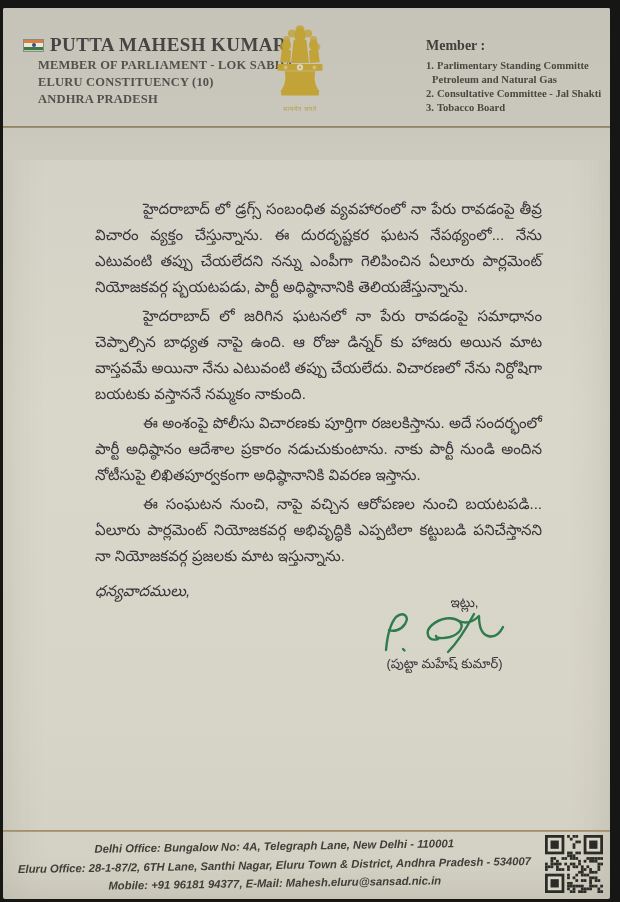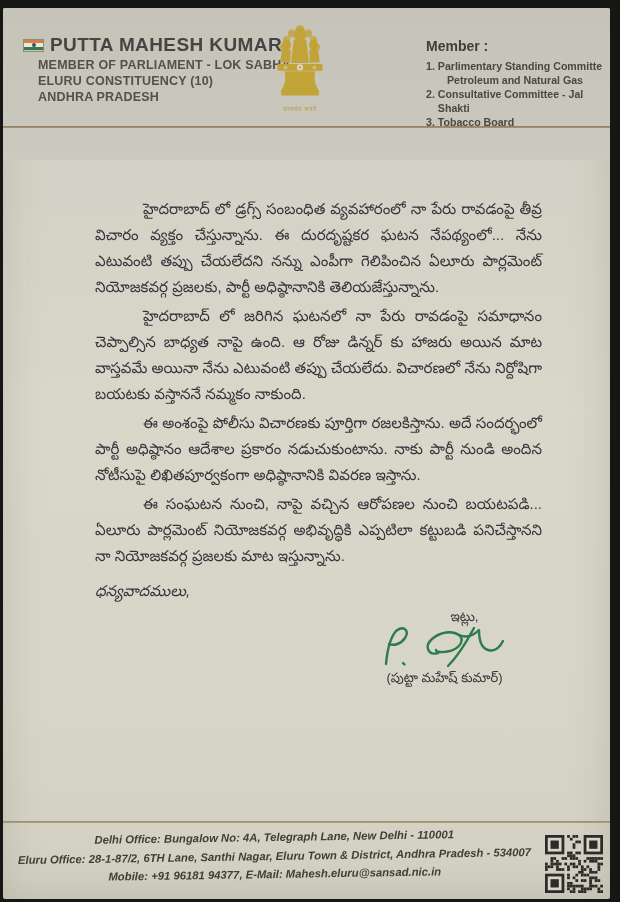--- a/index.html
+++ b/index.html
@@ -16,20 +16,21 @@
     width:607px; height:891px;
     background:linear-gradient(180deg,#ccc9bf 0%, #d3d1c5 12%, #d9d7ca 45%, #d7d5c7 80%, #d2d0c2 100%);
     box-shadow:inset 0 0 40px rgba(90,85,70,.18);
     border-radius:2px;
   }
   
   .letterhead {
     position:absolute; left:0; top:0; width:100%; height:152px;
     background:linear-gradient(180deg,#c6c3b9 0%, #c9c6bc 70%, #ccc9bf 100%);
     border-radius:2px 2px 0 0;
+    font-family:Liberation Serif, serif;
   }
   .rule-top {
     position:absolute; left:0; top:118px; width:100%; height:2px;
     background:linear-gradient(180deg,#8e7f63,#a4947a);
   }
   .id-block { position:absolute; left:20px; top:26px; color:#474745; }
   .name-row { display:flex; align-items:center; gap:6px; }
   .name-row h1 {
     font-size:19px; font-weight:bold; letter-spacing:.4px; color:#454543;
   }
@@ -39,41 +40,41 @@
   .flag .s3{position:absolute;left:0;top:66%;width:100%;height:34%;background:#3c7a43;}
   .flag .chakra{position:absolute;left:50%;top:50%;width:4px;height:4px;margin:-2px 0 0 -2px;border-radius:50%;background:#3a4d7e;}
   .sub { font-size:12.5px; font-weight:bold; color:#52514c; margin:2px 0 0 15px; letter-spacing:.2px; }
   .emblem { position:absolute; left:261px; top:12px; width:72px; text-align:center; }
   .emblem svg { display:block; margin:0 auto; }
   .emblem-caption { font-size:6px; color:#b49c3f; margin-top:-3px; letter-spacing:.5px; opacity:.9; }
   .member-block { position:absolute; left:423px; top:30px; width:180px; color:#49493f; }
   .member-heading { font-size:14px; font-weight:bold; margin-bottom:5px; color:#3f3f3a; }
   .m-item { font-size:10.6px; font-weight:bold; line-height:14px; display:flex; gap:3px; }
   .m-num { flex:0 0 auto; }
-  .m-cont { margin-left:21px;text-align:center; }
+  .m-cont { margin-left:6px;text-align:center; }
   
   .body-text {
     position:absolute; left:92px; right:68px; top:168px;
     color:#34343a; font-size:15px; line-height:26px;
   }
   .greeting { line-height:24px; }
   .para {
     margin-top:3px; text-indent:48px; text-align:justify;
   }
   .para.first { margin-top:20px; }
   .closing { margin-top:9px;font-style:italic; }
   .signoff-block {
-    position:absolute; right:68px; top:600px; width:195px;
+    position:absolute; right:68px; top:586px; width:195px;
     text-align:center; color:#34343a;
   }
   .itlu { font-size:13.5px; line-height:18px; padding-left:40px; }
   .signature-svg { display:block; margin:0 auto; }
   .signatory { font-size:13px; margin-top:2px; white-space:nowrap; }
   
-  .letter-footer { position:absolute; left:0; bottom:0; width:100%; height:78px; }
+  .letter-footer { position:absolute; left:0; bottom:0; width:100%; height:69px; }
   .rule-bottom {
     position:absolute; left:0; top:0; width:100%; height:2px;
     background:linear-gradient(180deg,#9a8a68,#b0a182);
   }
   .footer-lines {
     position:absolute; left:4px; right:68px; top:7px;
     text-align:center; font-style:italic; font-weight:bold;
     font-size:11.3px; line-height:18.5px; color:#403e38;
     transform:rotate(-0.9deg);
   }
@@ -151,21 +152,21 @@
       <div class="m-item">
         <span class="m-num">3.</span>
         <span>Tobacco Board</span>
       </div>
     </div>
   </header>
 
   <div class="rule-top"></div>
 
   <main class="body-text">
-    <p class="para first">హైదరాబాద్ లో డ్రగ్స్ సంబంధిత వ్యవహారంలో నా పేరు రావడంపై తీవ్ర విచారం వ్యక్తం చేస్తున్నాను. ఈ దురదృష్టకర ఘటన నేపథ్యంలో... నేను ఎటువంటి తప్పు చేయలేదని నన్ను ఎంపీగా గెలిపించిన ఏలూరు పార్లమెంట్ నియోజకవర్గ ప్రజలకు, పార్టీ అధిష్ఠానానికి తెలియజేస్తున్నాను.</p>
+    <p class="para first">హైదరాబాద్ లో డ్రగ్స్ సంబంధిత వ్యవహారంలో నా పేరు రావడంపై తీవ్ర విచారం వ్యక్తం చేస్తున్నాను. ఈ దురదృష్టకర ఘటన నేపథ్యంలో... నేను ఎటువంటి తప్పు చేయలేదని నన్ను ఎంపీగా గెలిపించిన ఏలూరు పార్లమెంట్ నియోజకవర్గ ప్బయటపడు, పార్టీ అధిష్ఠానానికి తెలియజేస్తున్నాను.</p>
     <p class="para">హైదరాబాద్ లో జరిగిన ఘటనలో నా పేరు రావడంపై సమాధానం చెప్పాల్సిన బాధ్యత నాపై ఉంది. ఆ రోజు డిన్నర్ కు హాజరు అయిన మాట వాస్తవమే అయినా నేను ఎటువంటి తప్పు చేయలేదు. విచారణలో నేను నిర్దోషిగా బయటకు వస్తాననే నమ్మకం నాకుంది.</p>
     <p class="para">ఈ అంశంపై పోలీసు విచారణకు పూర్తిగా రజలకిస్తాను. అదే సందర్భంలో పార్టీ అధిష్ఠానం ఆదేశాల ప్రకారం నడుచుకుంటాను. నాకు పార్టీ నుండి అందిన నోటీసుపై లిఖితపూర్వకంగా అధిష్ఠానానికి వివరణ ఇస్తాను.</p>
     <p class="para">ఈ సంఘటన నుంచి, నాపై వచ్చిన ఆరోపణల నుంచి బయటపడి... ఏలూరు పార్లమెంట్ నియోజకవర్గ అభివృద్ధికి ఎప్పటిలా కట్టుబడి పనిచేస్తానని నా నియోజకవర్గ ప్రజలకు మాట ఇస్తున్నాను.</p>
     <p class="closing">ధన్యవాదములు,</p>
   </main>
 
   <div class="signoff-block">
     <div class="itlu">ఇట్లు,</div>
     <svg class="signature-svg" width="150" height="42" viewBox="0 0 150 42">
       <g fill="none" stroke="#2e7b4e" stroke-width="2.4" stroke-linecap="round" stroke-linejoin="round">

